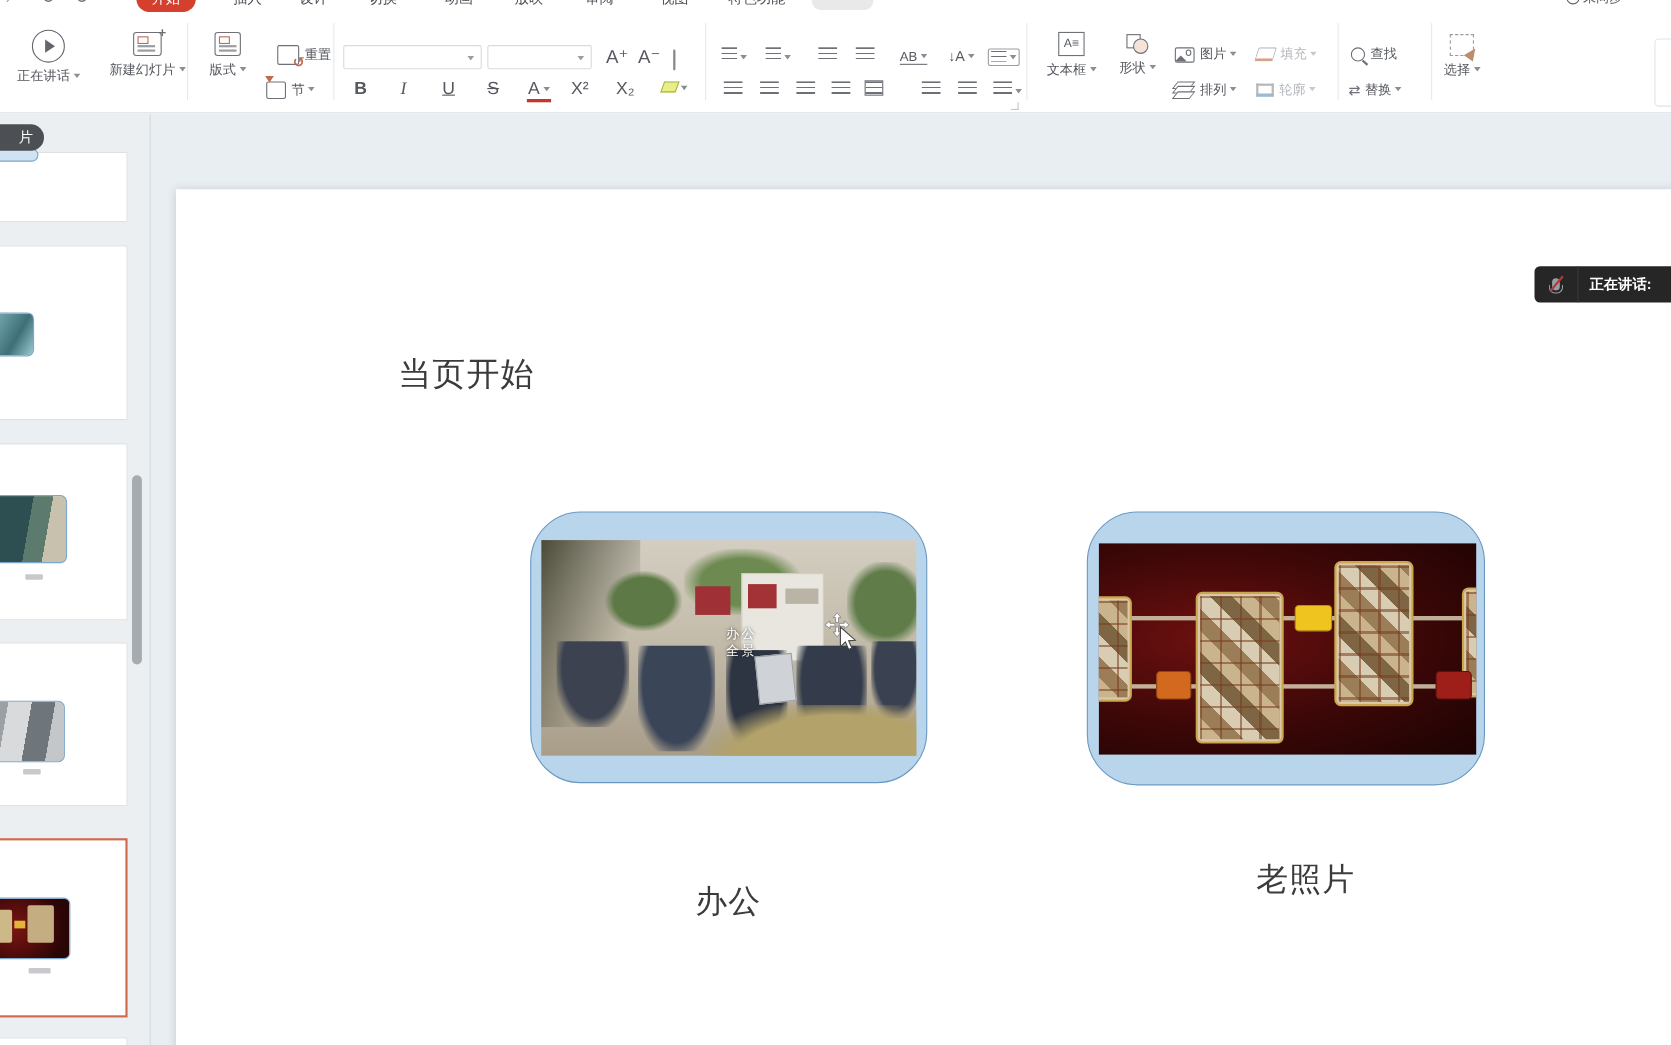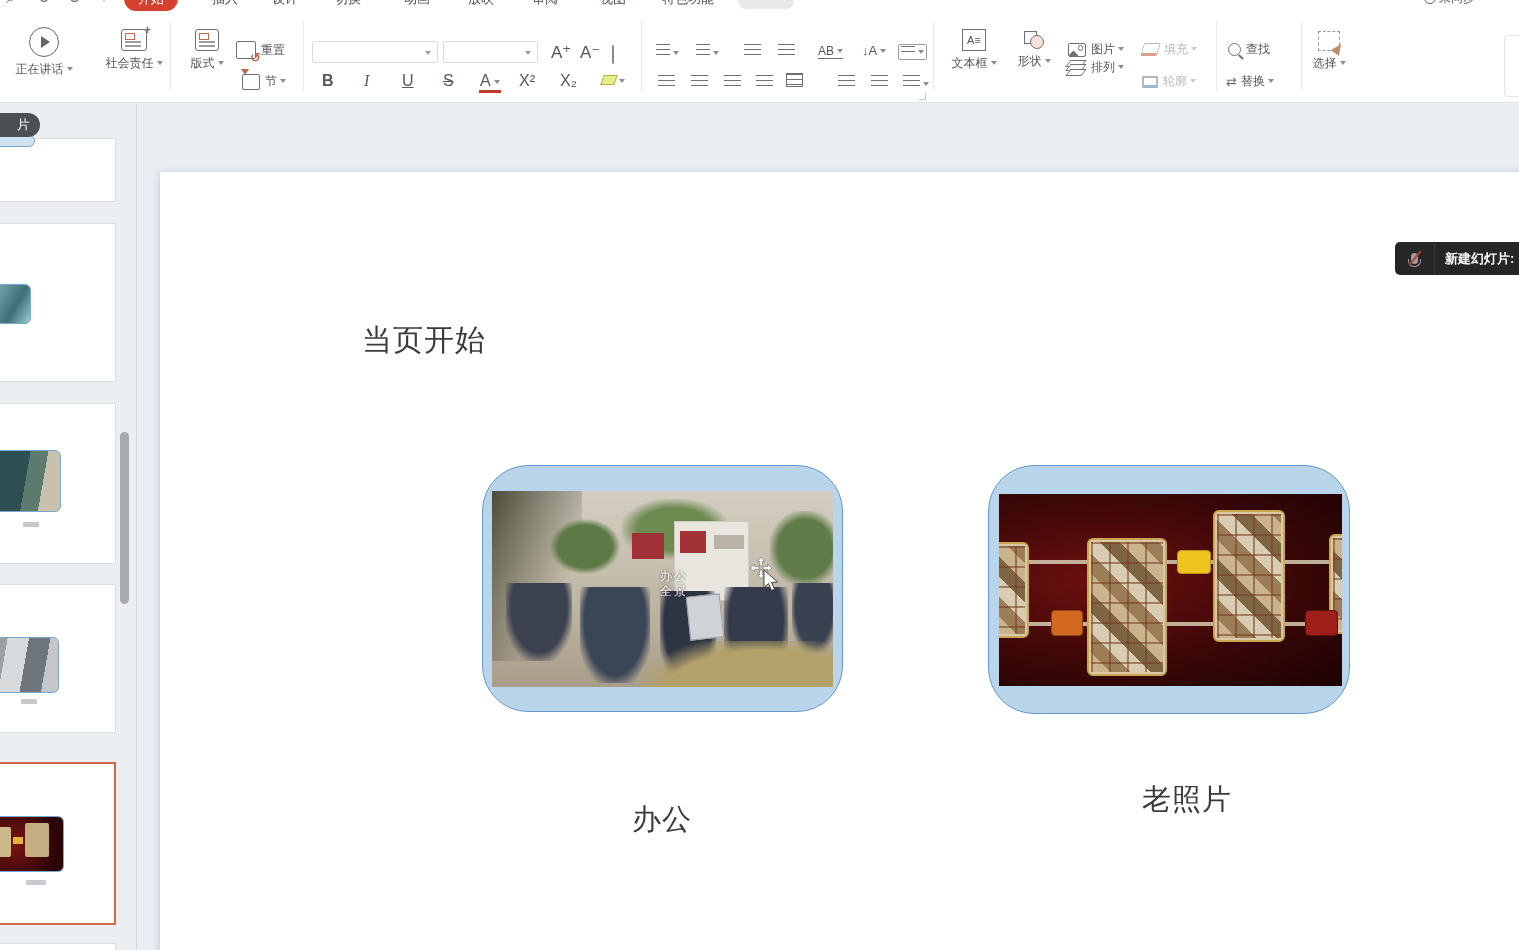--- a/index.html
+++ b/index.html
@@ -158,27 +158,27 @@
 
   <div class="btn vbtn" style="left:5px; top:16px; width:78px">
     <div class="play-circ"></div>
     <div class="lbl dd">正在讲话</div>
   </div>
 
   <div class="btn vbtn" style="left:92px; top:18px; width:84px">
     <div class="doc-ico">
         <span class="plus">+</span>
       </div>
-    <div class="lbl dd">社会责任</div>
+    <div class="lbl dd">新建幻灯片</div>
   </div>
   <div class="btn vbtn" style="left:182px; top:18px; width:50px">
     <div class="doc-ico" style="width:24px"></div>
     <div class="lbl dd">版式</div>
   </div>
-  <div class="hbtn" style="left:236px; top:30px">
+  <div class="hbtn" style="left:252px; top:30px">
     <span class="reset-ico"></span>
     <span>重置</span>
   </div>
   <div class="hbtn" style="left:242px; top:62px">
     <span class="sect-ico"></span>
     <span class="dd">节</span>
   </div>
 
   <div class="fontsel" style="left:312px; top:30px; width:126px"></div>
   <div class="fontsel" style="left:443px; top:30px; width:95px"></div>
@@ -218,21 +218,21 @@
     <div class="lbl dd">文本框</div>
   </div>
   <div class="btn vbtn" style="left:1010px; top:20px; width:48px">
     <div class="shape-ico" style="margin:0 auto"></div>
     <div class="lbl dd">形状</div>
   </div>
   <div class="hbtn" style="left:1068px; top:30px">
     <span class="picture-ico"></span>
     <span class="dd">图片</span>
   </div>
-  <div class="hbtn" style="left:1068px; top:48px">
+  <div class="hbtn" style="left:1068px; top:62px">
     <span class="arrange-ico">
         <i style="top:0"></i>
         <i style="top:4.5px"></i>
         <i style="top:9px"></i>
       </span>
     <span class="dd">排列</span>
   </div>
   <div class="hbtn gray" style="left:1142px; top:30px">
     <span class="fill-ico"></span>
     <span class="dd">填充</span>
@@ -359,15 +359,15 @@
       </g>
       <path d="M14 13 L14 31 L18.5 26.5 L21.5 33.5 L24.5 32 L21.5 25.5 L27.5 25 Z" fill="#ffffff" stroke="#444" stroke-width="1"></path>
     </svg>
   </div>
 
   <div id="speaking">
     <div id="mic-wrap">
       <div class="mic-body"></div>
       <div class="mic-slash"></div>
     </div>
-    <div class="txt">新建幻灯片:</div>
+    <div class="txt">正在讲话:</div>
   </div>
 </div>
 
 </body></html>

